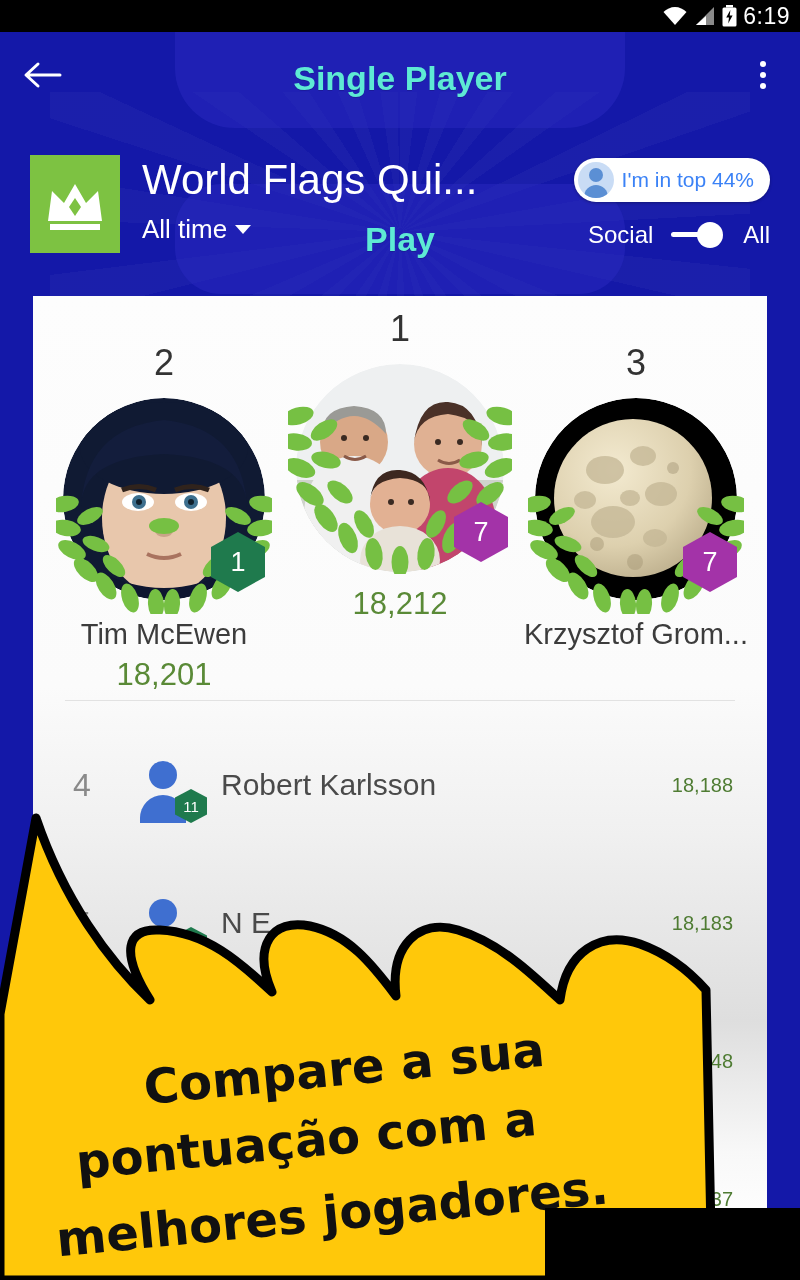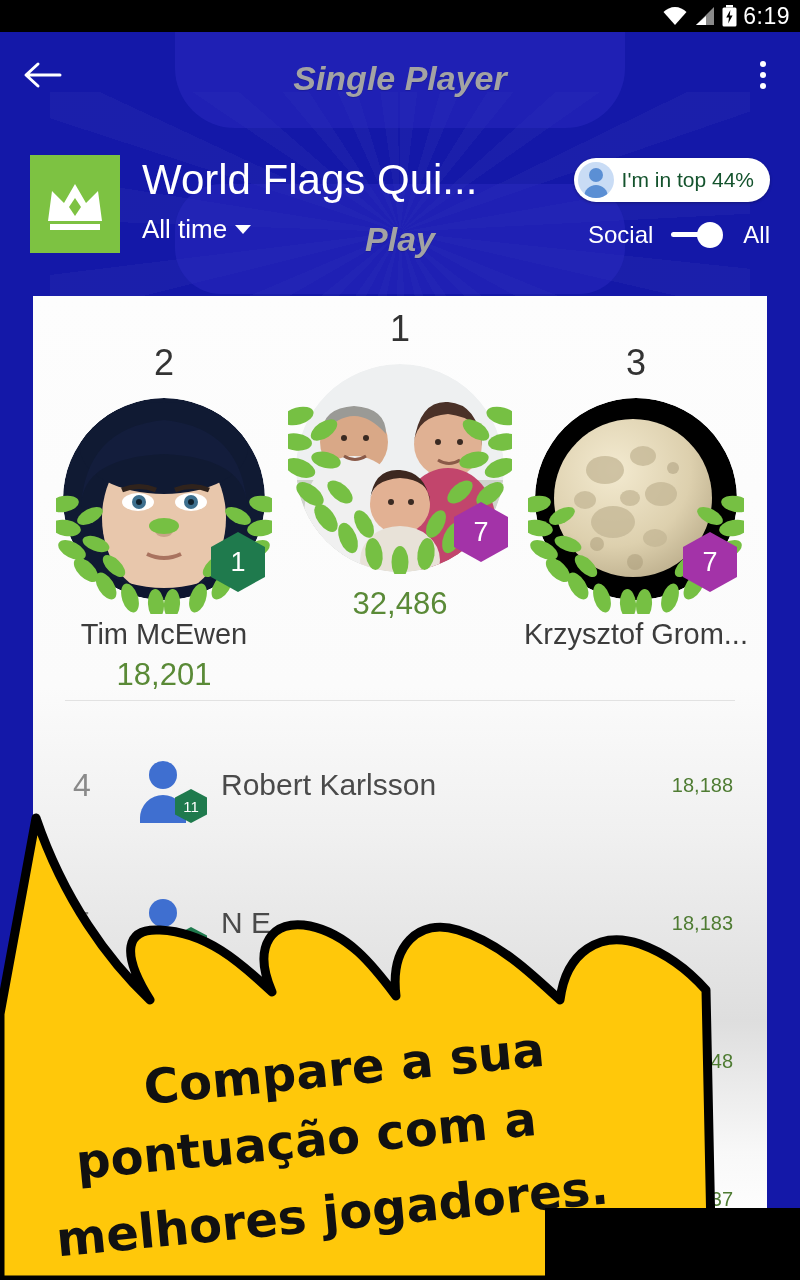--- a/index.html
+++ b/index.html
@@ -40,23 +40,22 @@
       repeating-conic-gradient(from 0deg at 50% 20%,
         rgba(255,255,255,0.035) 0deg 7deg,
         rgba(0,0,0,0) 7deg 16deg);
     opacity: .9;
   }
   .bg-btn {
     position: absolute; left: 50%; transform: translateX(-50%);
     background: rgba(40,40,190,0.55);
     border-radius: 46px;
     display: flex; align-items: center; justify-content: center;
-    color: #a3a3a3; font-weight: bold;
+    color: #5eead4; font-weight: bold;
     text-shadow: 0 1px 0 rgba(0,0,0,.15);
-    font-style: italic;
   }
   .bg-btn-single { top: -4px; width: 450px; height: 100px; font-size: 34px; border-radius: 0 0 60px 60px;}
   .bg-btn-play  { top: 152px; width: 450px; height: 110px; font-size: 34px; }
   .bg-btn-third { top: 274px; width: 450px; height: 110px; font-size: 34px; }
 
   
   .appbar {
     position: absolute; top: 32px; left: 0; width: 800px; height: 85px;
     display: flex; align-items: center; justify-content: space-between;
     padding: 0 20px;
@@ -87,21 +86,21 @@
   .caret { width:0;height:0;border-left:8px solid transparent;border-right:8px solid transparent;border-top:9px solid #fff; display:inline-block;}
   .lb-right { display: flex; flex-direction: column; align-items: flex-end; padding-top: 8px; flex: none; }
   .top-pill {
     background: #fff; border-radius: 26px; height: 44px;
     display: flex; align-items: center; padding: 0 16px 0 4px; gap: 8px;
     box-shadow: 0 1px 3px rgba(0,0,0,.3);
   }
   .pill-avatar { width: 36px; height: 36px; border-radius: 50%; background: #c9dcf5; position: relative; overflow: hidden; flex:none;}
   .pill-avatar::before { content:""; position:absolute; width:14px;height:14px;border-radius:50%;background:#5b8fd4;left:11px;top:6px;}
   .pill-avatar::after  { content:""; position:absolute; width:24px;height:14px;border-radius:12px 12px 0 0;background:#5b8fd4;left:6px;top:23px;}
-  .pill-text { color: #14532d; font-size: 21px; white-space: nowrap;}
+  .pill-text { color: #3b82f6; font-size: 21px; white-space: nowrap;}
   .toggle-row { display: flex; align-items: center; gap: 18px; margin-top: 18px;}
   .toggle-lab { color: #fff; font-size: 24px; }
   .switch { width: 54px; height: 30px; position: relative; display:flex; align-items:center; cursor:pointer;}
   .switch .track { position:absolute; left:0; top:12px; width: 40px; height: 5px; background:#fff; border-radius:3px;}
   .switch .knob { position:absolute; left: 26px; top: 2px; width: 26px; height: 26px; border-radius:50%; background:#fff;}
 
   
   .card {
     position: absolute; top: 296px; left: 33px;
     width: 734px; height: 930px;
@@ -447,21 +446,21 @@
               <g transform="translate(172,88) rotate(-40)">
                   <ellipse rx="15" ry="8"></ellipse>
                 </g>
               <g transform="translate(148,120) rotate(-62)">
                   <ellipse rx="15" ry="8"></ellipse>
                 </g>
             </g>
           </svg>
           <div class="hexbadge" style="background:#a333a8; right: 0px; bottom: 18px;">7</div>
         </div>
-        <div class="pod-score">32,486</div>
+        <div class="pod-score">18,212</div>
       </div>
 
       <div class="pod" style="left: 483px; top: 46px;">
         <div class="pod-rank">3</div>
         <div class="avatar-wrap" style="width:210px;height:210px;">
           <div class="avatar" style="width:202px;height:202px;">
             <svg width="202" height="202" viewBox="0 0 202 202">
               <defs>
                 <clipPath id="c3">
                     <circle cx="101" cy="101" r="101"></circle>

